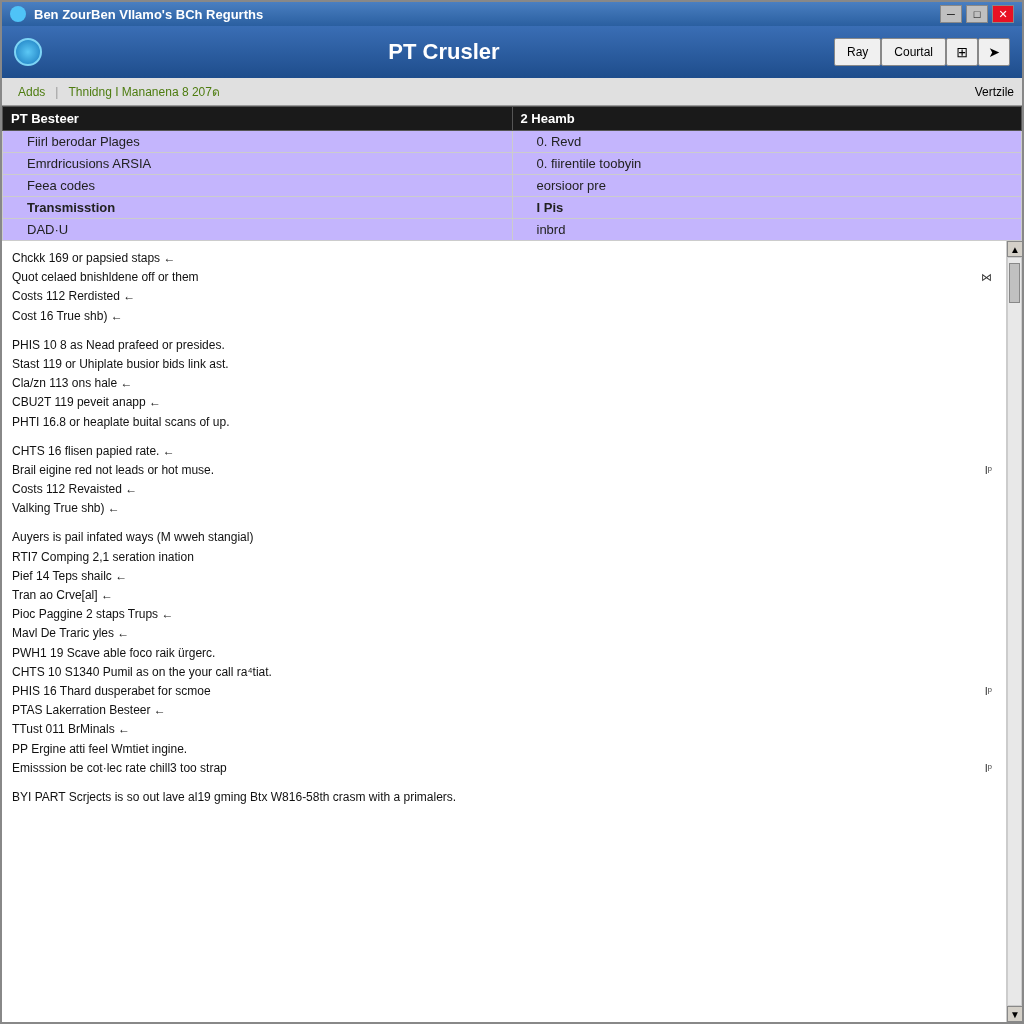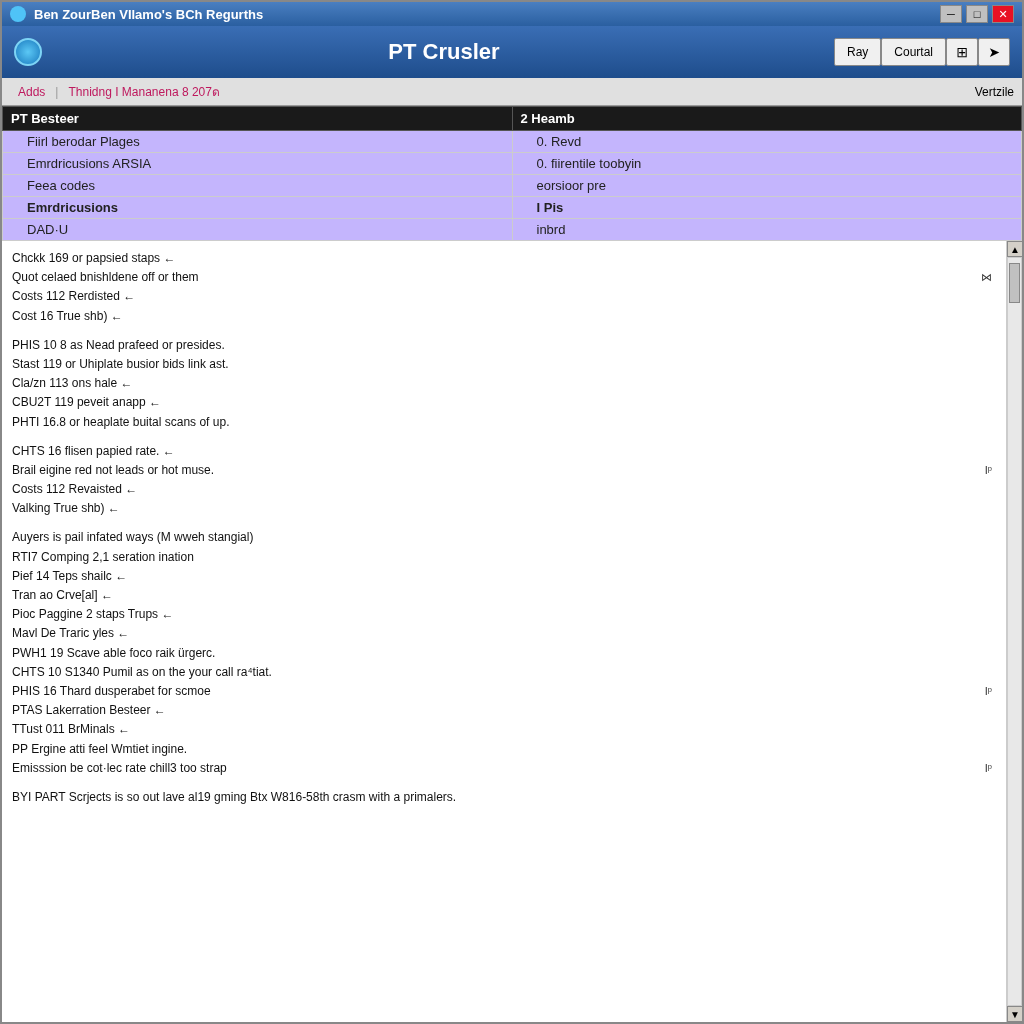--- a/index.html
+++ b/index.html
@@ -128,21 +128,21 @@
       display: flex;
       align-items: center;
       padding: 0 8px;
       border-bottom: 1px solid #999;
       flex-shrink: 0;
       font-size: 12px;
     }
 
     .tab-item {
       padding: 2px 8px;
-      color: #be185d;
+      color: #4d7c0f;
     }
 
     .tab-divider {
       color: #999;
       padding: 0 2px;
     }
 
     .tab-right {
       margin-left: auto;
       font-size: 12px;
@@ -335,21 +335,21 @@
     </tr>
     <tr>
       <td>Emrdricusions ARSIA</td>
       <td>0. fiirentile toobyin</td>
     </tr>
     <tr>
       <td>Feea codes</td>
       <td>eorsioor pre</td>
     </tr>
     <tr class="section-header">
-      <td>Emrdricusions</td>
+      <td>Transmisstion</td>
       <td>I Pis</td>
     </tr>
     <tr class="alt-row">
       <td>DAD·U</td>
       <td>inbrd</td>
     </tr>
   </tbody>
     </table>
 
   <div class="content-area">

